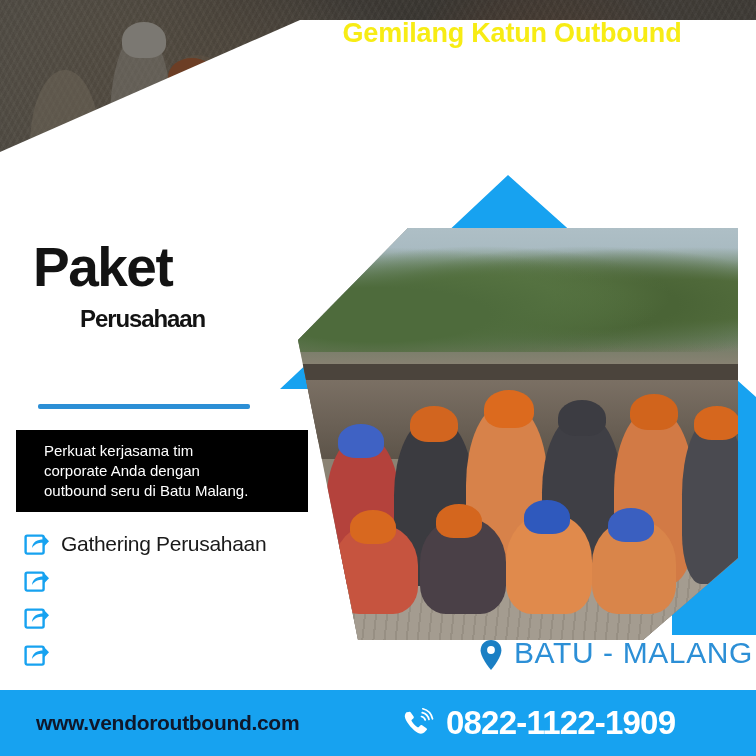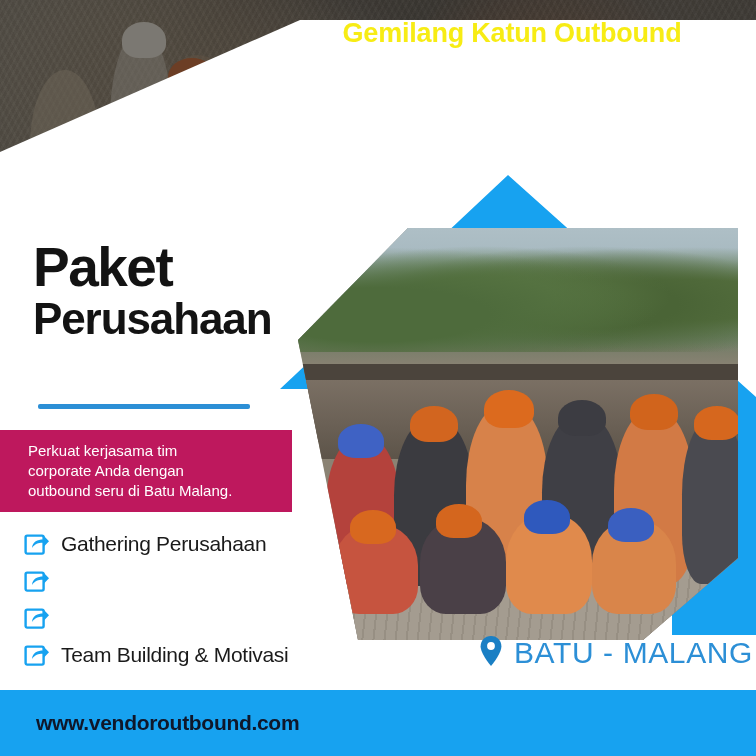--- a/index.html
+++ b/index.html
@@ -174,39 +174,40 @@
     line-height: 58px;
     letter-spacing: -1.5px;
   }
   .headline .l2 {
     font-size: 48px;
     font-weight: bold;
     line-height: 52px;
     letter-spacing: -1.4px;
   }
   .headline .l3 {
-    font-size: 44px;
+    font-size: 24px;
     font-weight: bold;
     line-height: 46px;
     letter-spacing: -1.1px;
+    margin-left: 47px;
   }
   .title-rule {
     position: absolute;
     left: 38px; top: 404px;
     width: 212px; height: 5px;
     background: #2C8FD6;
     border-radius: 2px;
   }
 
   
   .desc-box {
     position: absolute;
-    left: 0; top: 430px;
+    left: 16px; top: 430px;
     width: 292px; height: 82px;
-    background: #be185d;
+    background: #000000;
     display: flex;
     align-items: center;
   }
   .desc-text {
     color: #ffffff;
     font-size: 15px;
     line-height: 20px;
     padding-left: 28px;
     padding-right: 10px;
     white-space: pre-line;
@@ -234,21 +235,21 @@
     color: #1a1a1a;
     letter-spacing: -0.3px;
     white-space: nowrap;
   }
 
   
   .location {
     position: absolute;
     left: 480px; top: 636px;
     display: flex;
-    align-items: flex-start;
+    align-items: flex-end;
   }
   .pin-icon { width: 22px; height: 30px; margin-right: 12px; flex: 0 0 22px; }
   .location-label {
     font-size: 30px;
     color: #2C8FD6;
     letter-spacing: 0.6px;
     white-space: nowrap;
   }
 
   
@@ -390,33 +391,43 @@
       </span>
     </div>
 
     <div class="feature-row">
       <span class="feature-icon">
         <svg viewBox="0 0 26 26" width="26" height="26">
           <rect x="1.6" y="4.6" width="18" height="18" rx="1.6" fill="none" stroke="#17A2F0" stroke-width="2.4"></rect>
           <path d="M8 17 C8.5 10.5 14 8.5 19.5 8.6 L19.5 4.4 L25 10.2 L19.5 16 L19.5 11.8 C15 11.6 11 12.7 8 17 Z" fill="#17A2F0"></path>
         </svg>
       </span>
-      <span class="feature-label">Team Building &amp; Motivasi</span>
     </div>
 
   </div>
 
   <div class="location">
     <span class="pin-icon">
       <svg viewBox="0 0 22 30" width="22" height="30">
         <path d="M11 0 C5 0 0.6 4.4 0.6 10.3 C0.6 18 11 30 11 30 C11 30 21.4 18 21.4 10.3 C21.4 4.4 17 0 11 0 Z" fill="#1A7FC4"></path>
         <circle cx="11" cy="10" r="3.9" fill="#ffffff"></circle>
       </svg>
     </span>
     <span class="location-label">BATU - MALANG</span>
   </div>
 
   <div class="footer">
     <span class="footer-web">www.vendoroutbound.com</span>
 
+    <span class="footer-phone-wrap">
+      <span class="phone-icon">
+        <svg viewBox="0 0 34 34" width="34" height="34">
+          <path d="M6.5 6.2 C5 7.7 4.3 9.8 5.2 12.2 C7 17.2 12.8 24 18.1 26.9 C20.6 28.2 23 27.7 24.5 26.2 L26.6 24.1 C27.2 23.5 27.1 22.7 26.4 22.2 L22.1 19.2 C21.4 18.8 20.7 18.9 20.2 19.5 L18.9 21 C18.5 21.4 18 21.5 17.5 21.2 C15.2 19.8 13 17.5 11.6 15.1 C11.3 14.6 11.4 14.1 11.8 13.7 L13.3 12.4 C13.9 11.9 14 11.2 13.6 10.5 L10.6 6.3 C10.1 5.6 9.3 5.5 8.7 6.1 Z" fill="#ffffff"></path>
+          <path d="M21.5 10.5 A5 5 0 0 1 25.2 14" fill="none" stroke="#ffffff" stroke-width="1.7" stroke-linecap="round"></path>
+          <path d="M22.2 6.6 A9.2 9.2 0 0 1 29 13.5" fill="none" stroke="#ffffff" stroke-width="1.7" stroke-linecap="round"></path>
+          <path d="M22.8 2.8 A13.2 13.2 0 0 1 32.5 12.8" fill="none" stroke="#ffffff" stroke-width="1.7" stroke-linecap="round"></path>
+        </svg>
+      </span>
+      <span class="footer-phone">0822-1122-1909</span>
+    </span>
   </div>
 
 </div>
 
 </body></html>

